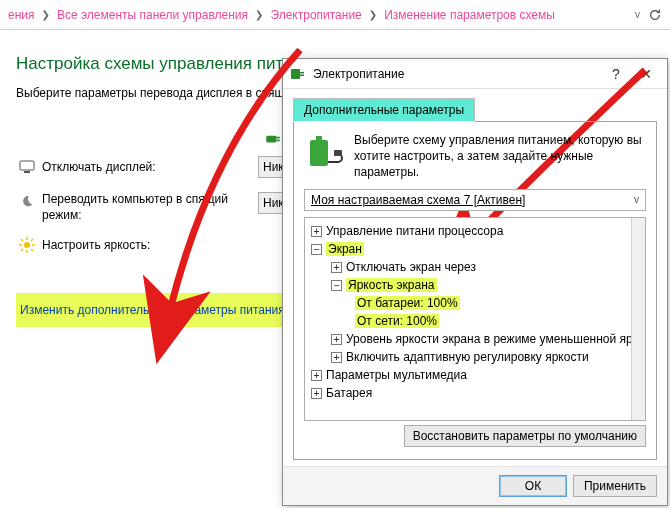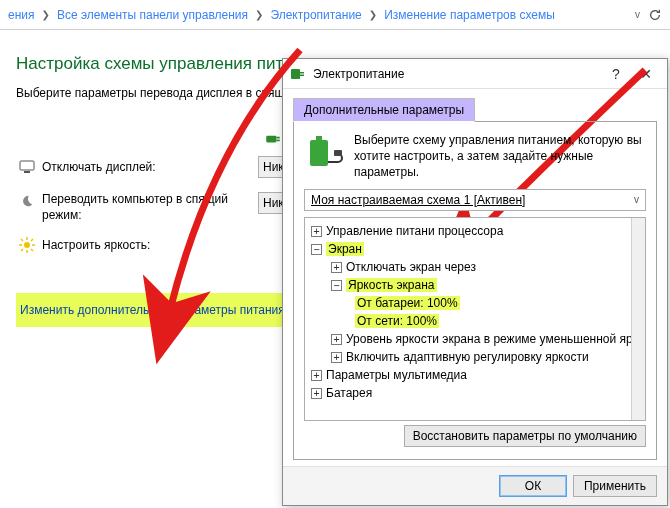--- a/index.html
+++ b/index.html
@@ -16,21 +16,21 @@
 
   
   .crumbbar {
     height: 30px;
     border-bottom: 1px solid #d0d0d0;
     display: flex; align-items: center;
     padding: 0 4px;
     font-size: 12px;
     color: #000;
   }
-  .crumb { padding: 0 4px; color: #3b82f6; }
+  .crumb { padding: 0 4px; color: #ec4899; }
   .chev { color: #666; font-size: 10px; padding: 0 3px; }
   .crumb-spacer { flex: 1; }
   .crumb-btn {
     width: 22px; height: 22px;
     display: inline-flex; align-items: center; justify-content: center;
     color: #555;
   }
 
   
   .cp-page {
@@ -83,21 +83,21 @@
   .dlg-titlebar .ticon { width: 18px; height: 18px; margin-right: 6px; }
   .dlg-titlebar .ttxt { flex: 1; }
   .dlg-titlebar .tbtn { width: 30px; text-align: center; font-size: 14px; color: #333; }
 
   .dlg-body { flex: 1; padding: 8px 10px 6px 10px; display: flex; flex-direction: column; }
 
   .tab {
     display: inline-block;
     border: 1px solid #bcbcbc;
     border-bottom: 1px solid #fff;
-    background: #c4b5fd;
+    background: #5eead4;
     padding: 4px 10px;
     font-size: 12px;
     position: relative; top: 1px;
     z-index: 2;
   }
   .tab-pane {
     border: 1px solid #a3a3a3;
     flex: 1;
     padding: 10px 10px 12px 10px;
     display: flex; flex-direction: column;
@@ -288,21 +288,21 @@
             <rect x="6" y="8" width="18" height="26" rx="2" fill="#3aa53a"></rect>
             <rect x="12" y="4" width="6" height="4" fill="#3aa53a"></rect>
             <path d="M24 30 h10 a4 4 0 0 0 0-8 h-2" fill="none" stroke="#333" stroke-width="2"></path>
             <rect x="30" y="18" width="8" height="6" rx="1" fill="#444"></rect>
           </svg>
         </span>
         <span class="itxt">Выберите схему управления питанием, которую вы хотите настроить, а затем задайте нужные параметры.</span>
       </div>
 
       <div class="scheme-combo">
-        <span><u>Моя настраиваемая схема 1 [Активен]</u></span>
+        <span><u>Моя настраиваемая схема 7 [Активен]</u></span>
       </div>
 
       <div class="tree-wrap">
         <div class="tree">
           <div class="node" style="padding-left:4px;">
             <span class="pm">+</span><span>Управление питани        процессора</span>
           </div>
           <div class="node" style="padding-left:4px;">
             <span class="pm">−</span><span class="hl">Экран</span>
           </div>

